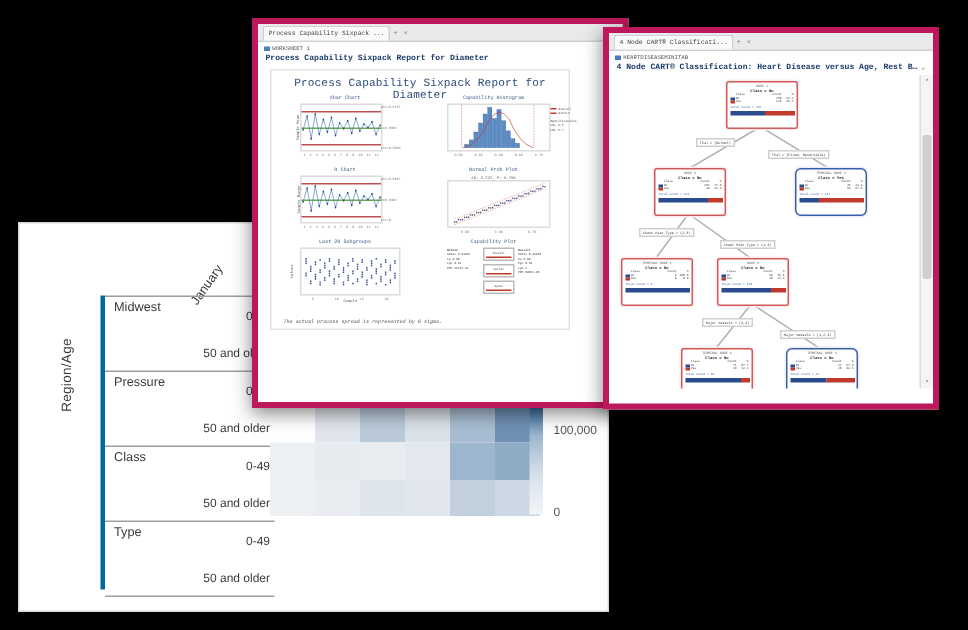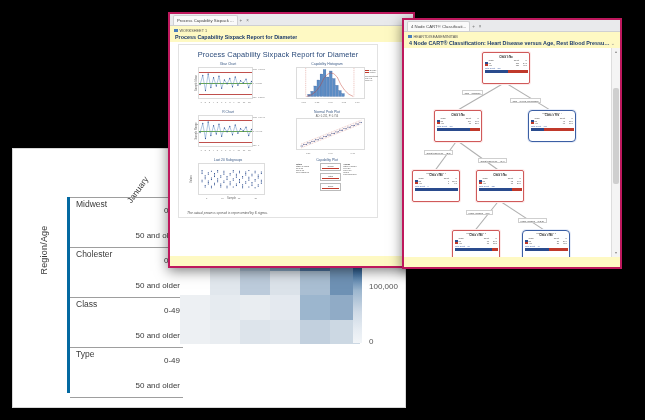--- a/index.html
+++ b/index.html
@@ -45,22 +45,22 @@
   #hm-grid div{width:30px;height:24.5px;}
   #hm-cbar{
     position:absolute;left:340px;top:112px;width:9px;height:82px;
     background:linear-gradient(to bottom,#0d3b66 0%,#3f6f9f 14%,#9cb6ce 36%,
                #cfdae6 62%,#e6ecf2 84%,#f2f5f8 100%);
   }
   #hm-cbar-hi{position:absolute;left:356px;top:133px;font-size:8px;color:#555;}
   #hm-cbar-lo{position:absolute;left:356px;top:188px;font-size:8px;color:#555;}
 
   
-  .win{position:absolute;background:#fef9c3;border:2px solid #be185d;
-       box-shadow:0 3px 12px rgba(0,0,0,.5);overflow:hidden;}
+  .win{position:absolute;background:#ffffff;border:4px solid #be185d;
+       box-shadow:0 3px 12px rgba(0,0,0,.5);overflow:hidden;font-family:Liberation Mono, monospace;}
   .win-tabs{height:11px;background:#e9eaec;border-bottom:1px solid #cfd0d2;
             display:flex;align-items:flex-end;padding-left:3px;}
   .win-tab{height:9px;background:#fafafa;border:1px solid #cfd0d2;border-bottom:none;
            font-size:4.3px;line-height:9px;padding:0 3px;color:#444;
            max-width:115px;overflow:hidden;white-space:nowrap;border-radius:2px 2px 0 0;}
   .win-tab-btn{font-size:4.5px;color:#777;padding:0 2px;line-height:9px;}
   .win-sub{height:7px;display:flex;align-items:center;gap:2px;padding:1px 0 0 4px;}
   .win-sub .sq{width:3.5px;height:3.5px;background:#4a7ebb;}
   .win-sub .lbl{font-size:3.8px;color:#555;white-space:nowrap;}
   .win-head{display:flex;align-items:center;justify-content:space-between;
@@ -131,21 +131,21 @@
     <div class="mon">January</div>
   </div>
 
   <div id="hm-rowaxis">
       <div class="hm-region">
         <div class="rname">Midwest</div>
         <div class="a1">0-49</div>
         <div class="a2">50 and older</div>
       </div>
       <div class="hm-region">
-        <div class="rname">Cholester</div>
+        <div class="rname">Pressure</div>
         <div class="a1">0-49</div>
         <div class="a2">50 and older</div>
       </div>
       <div class="hm-region">
         <div class="rname">Class</div>
         <div class="a1">0-49</div>
         <div class="a2">50 and older</div>
       </div>
       <div class="hm-region">
         <div class="rname">Type</div>

